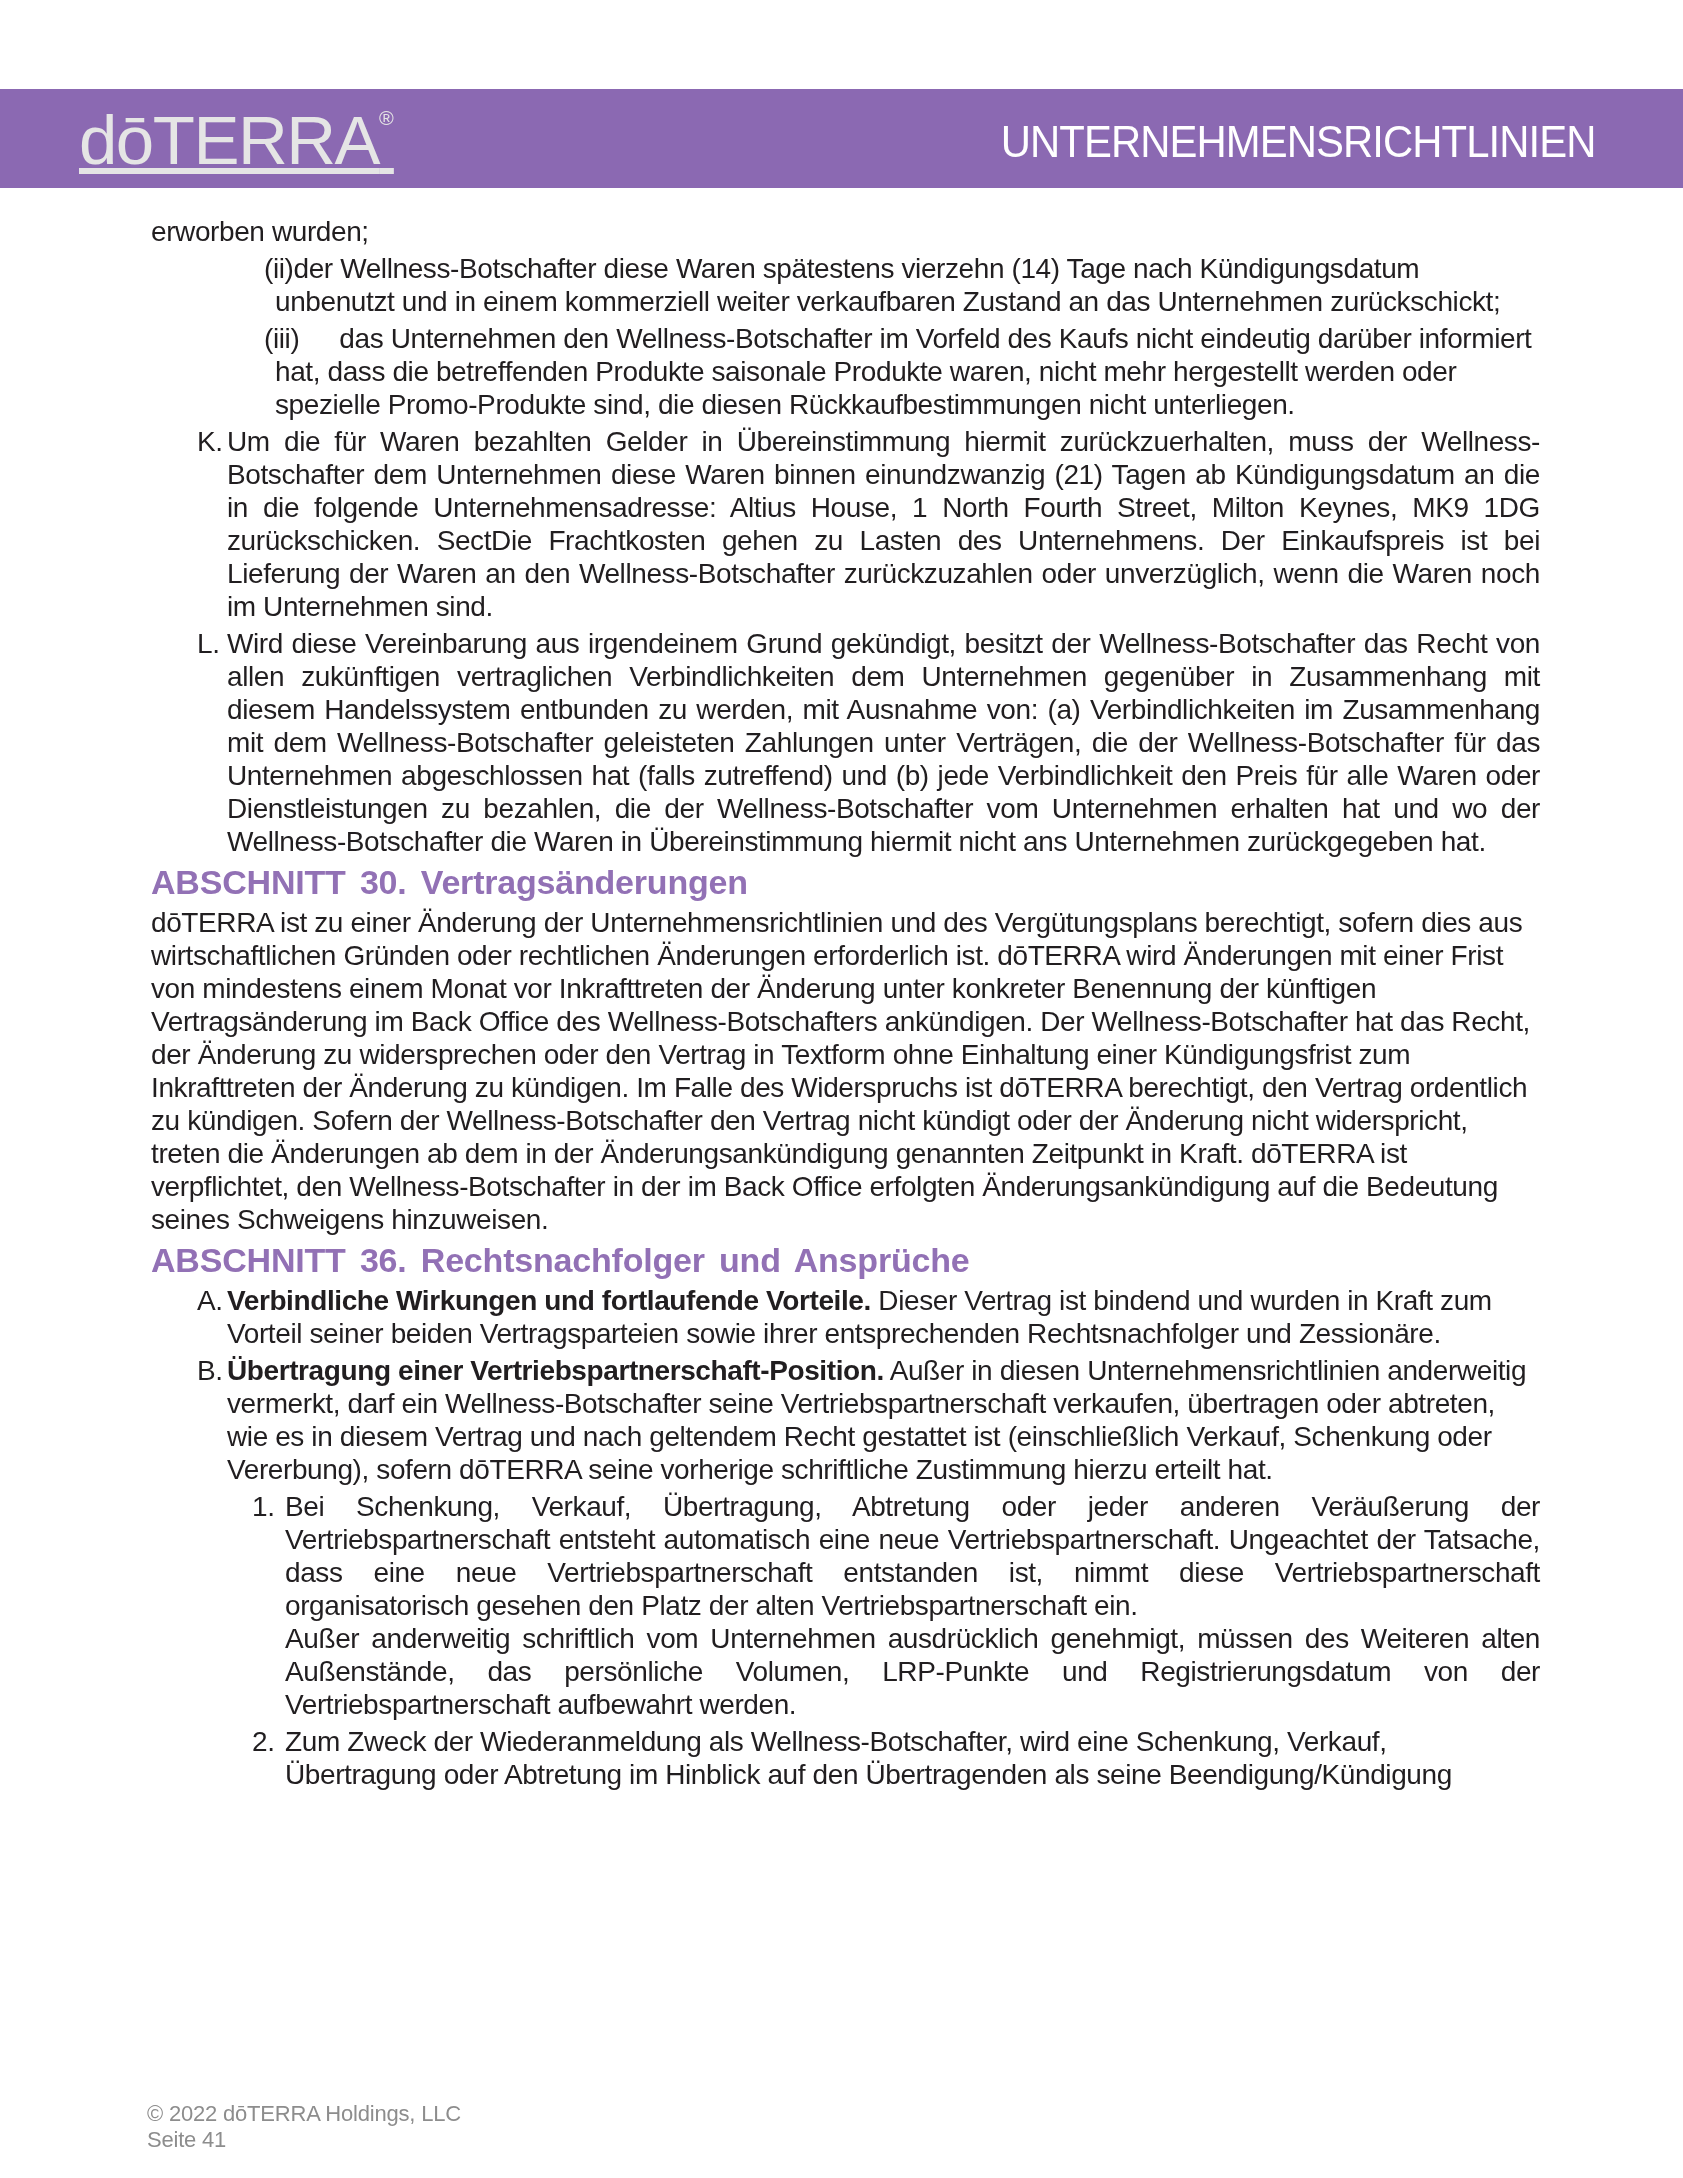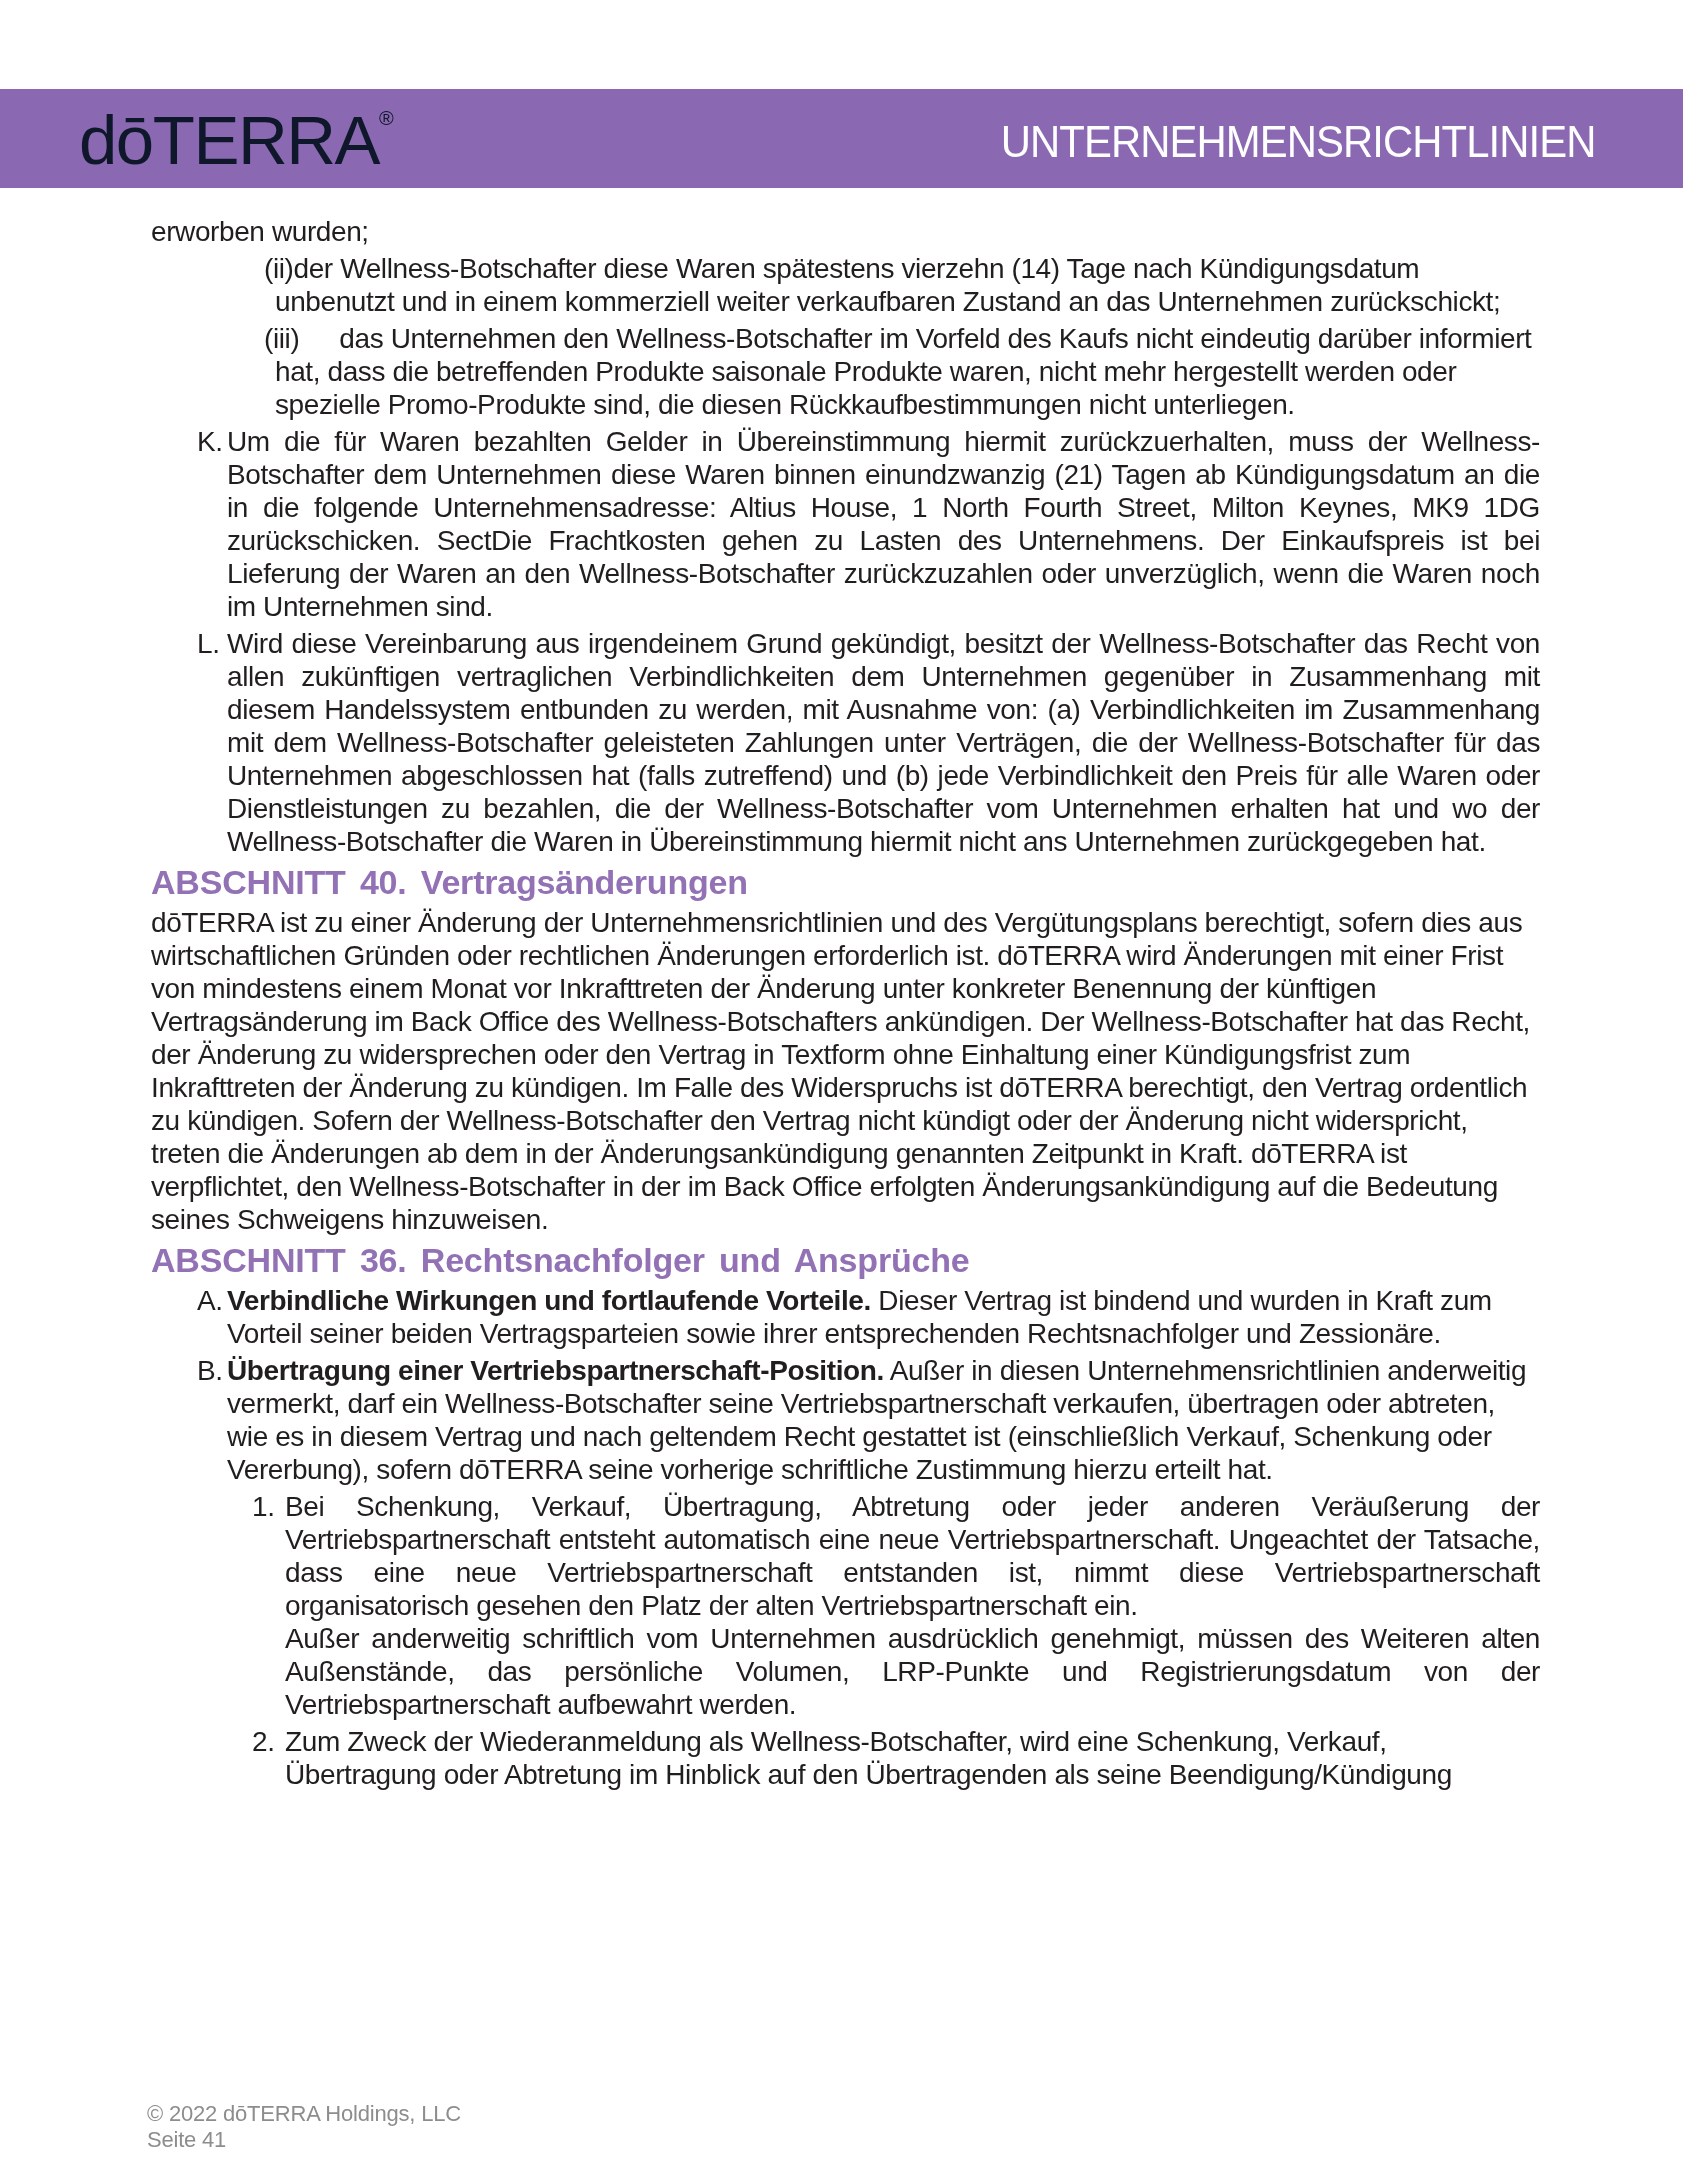--- a/index.html
+++ b/index.html
@@ -24,27 +24,28 @@
     width: 100%;
     height: 99px;
     background: var(--bar-color, #8b69b2);
     display: flex;
     align-items: center;
     justify-content: space-between;
     box-sizing: border-box;
     padding: 0 87px 0 79px;
   }
   .logo {
-    color: #0f172a;
+    color: #e5e5e5;
     font-size: 69px;
     font-weight: 400;
     letter-spacing: -1.5px;
     line-height: 1;
     white-space: nowrap;
     padding-top: 4px;
+    text-decoration: underline;
   }
   .logo .reg {
     font-size: 20px;
     vertical-align: top;
     position: relative;
     top: 2px;
     letter-spacing: 0;
   }
   .doc-title {
     color: #ffffff;
@@ -130,21 +131,21 @@
     <p class="cont-i">erworben wurden;</p>
 
     <div class="p hangRom item-ii"><span>(ii)</span><span>der Wellness-Botschafter diese Waren spätestens vierzehn (14) Tage nach Kündigungsdatum unbenutzt und in einem kommerziell weiter verkaufbaren Zustand an das Unternehmen zurückschickt;</span></div>
 
     <div class="p hangRom item-iii"><span>(iii)</span><span class="tab"></span><span>das Unternehmen den Wellness-Botschafter im Vorfeld des Kaufs nicht eindeutig darüber informiert hat, dass die betreffenden Produkte saisonale Produkte waren, nicht mehr hergestellt werden oder spezielle Promo-Produkte sind, die diesen Rückkaufbestimmungen nicht unterliegen.</span></div>
 
     <div class="p hangA justify item-K"><span class="mk-a">K.</span><span>Um die für Waren bezahlten Gelder in Übereinstimmung hiermit zurückzuerhalten, muss der Wellness-Botschafter dem Unternehmen diese Waren binnen einundzwanzig (21) Tagen ab Kündigungsdatum an die in die folgende Unternehmensadresse: Altius House, 1 North Fourth Street, Milton Keynes, MK9 1DG zurückschicken. SectDie Frachtkosten gehen zu Lasten des Unternehmens. Der Einkaufspreis ist bei Lieferung der Waren an den Wellness-Botschafter zurückzuzahlen oder unverzüglich, wenn die Waren noch im Unternehmen sind.</span></div>
 
     <div class="p hangA justify item-L"><span class="mk-a">L.</span><span>Wird diese Vereinbarung aus irgendeinem Grund gekündigt, besitzt der Wellness-Botschafter das Recht von allen zukünftigen vertraglichen Verbindlichkeiten dem Unternehmen gegenüber in Zusammenhang mit diesem Handelssystem entbunden zu werden, mit Ausnahme von: (a) Verbindlichkeiten im Zusammenhang mit dem Wellness-Botschafter geleisteten Zahlungen unter Verträgen, die der Wellness-Botschafter für das Unternehmen abgeschlossen hat (falls zutreffend) und (b) jede Verbindlichkeit den Preis für alle Waren oder Dienstleistungen zu bezahlen, die der Wellness-Botschafter vom Unternehmen erhalten hat und wo der Wellness-Botschafter die Waren in Übereinstimmung hiermit nicht ans Unternehmen zurückgegeben hat.</span></div>
 
-    <h2 class="h h20">ABSCHNITT 40. Vertragsänderungen</h2>
+    <h2 class="h h20">ABSCHNITT 30. Vertragsänderungen</h2>
 
     <p>dōTERRA ist zu einer Änderung der Unternehmensrichtlinien und des Vergütungsplans berechtigt, sofern dies aus wirtschaftlichen Gründen oder rechtlichen Änderungen erforderlich ist. dōTERRA wird Änderungen mit einer Frist von mindestens einem Monat vor Inkrafttreten der Änderung unter konkreter Benennung der künftigen Vertragsänderung im Back Office des Wellness-Botschafters ankündigen. Der Wellness-Botschafter hat das Recht, der Änderung zu widersprechen oder den Vertrag in Textform ohne Einhaltung einer Kündigungsfrist zum Inkrafttreten der Änderung zu kündigen. Im Falle des Widerspruchs ist dōTERRA berechtigt, den Vertrag ordentlich zu kündigen. Sofern der Wellness-Botschafter den Vertrag nicht kündigt oder der Änderung nicht widerspricht, treten die Änderungen ab dem in der Änderungsankündigung genannten Zeitpunkt in Kraft. dōTERRA ist verpflichtet, den Wellness-Botschafter in der im Back Office erfolgten Änderungsankündigung auf die Bedeutung seines Schweigens hinzuweisen.</p>
 
     <h2 class="h h21">ABSCHNITT 36. Rechtsnachfolger und Ansprüche</h2>
 
     <div class="p hangA item-A"><span class="mk-a">A.</span><b class="lead">Verbindliche Wirkungen und fortlaufende Vorteile.</b> <span>Dieser Vertrag ist bindend und wurden in Kraft zum Vorteil seiner beiden Vertragsparteien sowie ihrer entsprechenden Rechtsnachfolger und Zessionäre.</span></div>
 
     <div class="p hangA item-B"><span class="mk-a">B.</span><b class="lead">Übertragung einer Vertriebspartnerschaft-Position.</b> <span>Außer in diesen Unternehmensrichtlinien anderweitig vermerkt, darf ein Wellness-Botschafter seine Vertriebspartnerschaft verkaufen, übertragen oder abtreten, wie es in diesem Vertrag und nach geltendem Recht gestattet ist (einschließlich Verkauf, Schenkung oder Vererbung), sofern dōTERRA seine vorherige schriftliche Zustimmung hierzu erteilt hat.</span></div>
 
     <div class="p hangNum justify item-1">

